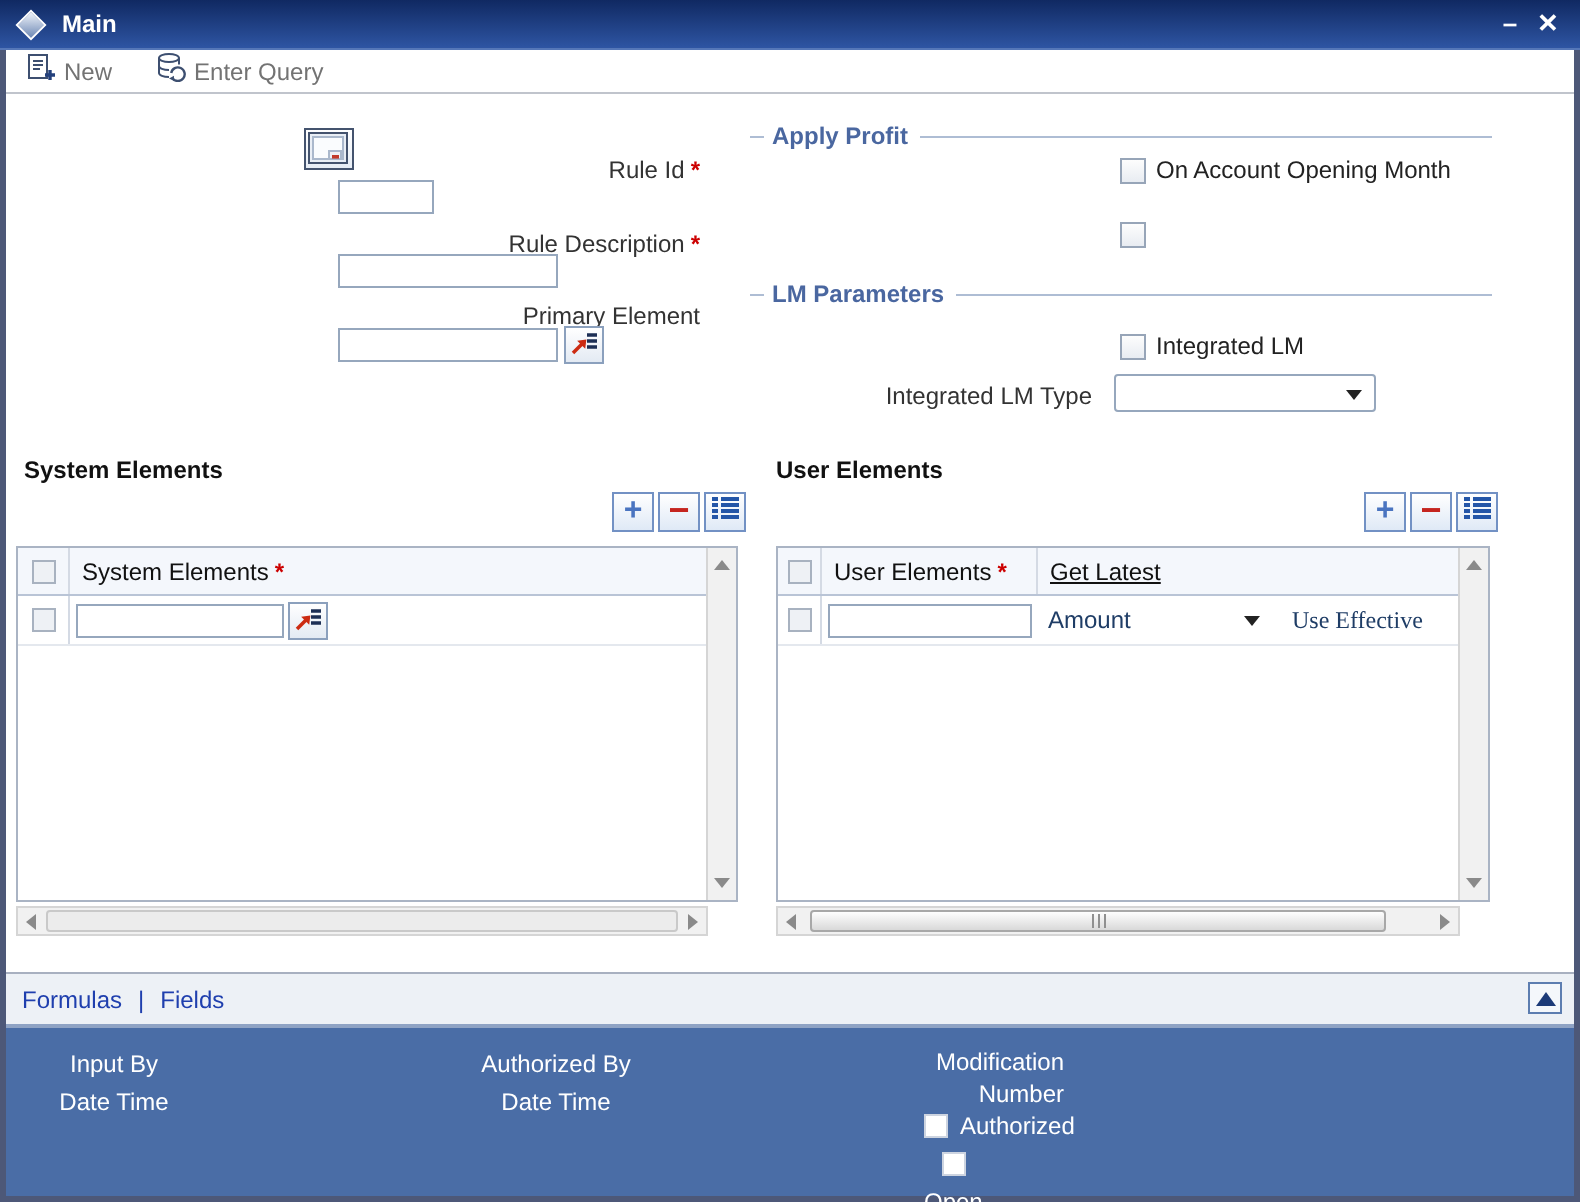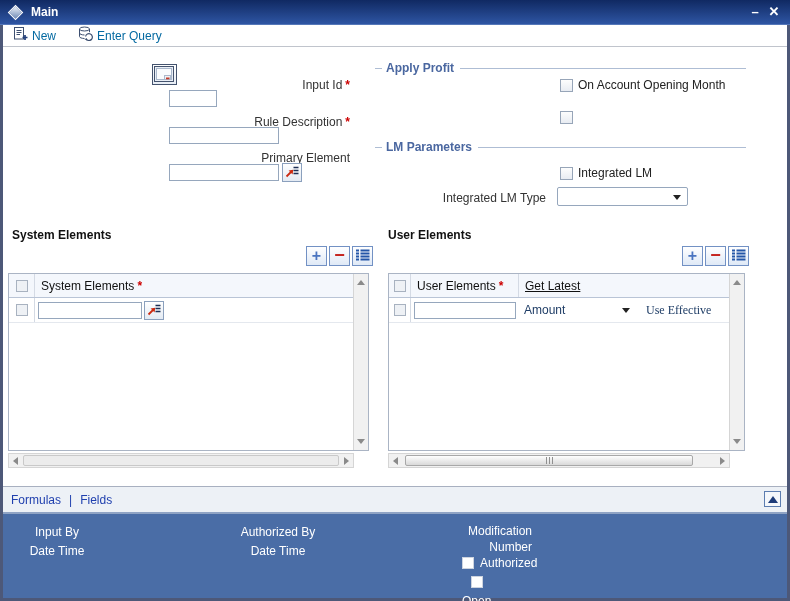--- a/index.html
+++ b/index.html
@@ -16,21 +16,21 @@
   .winbtn { position:absolute; top:4px; width:18px; height:16px; color:#fff;
     font-size:13px; font-weight:bold; text-align:center; line-height:15px; cursor:pointer; }
   .btn-min { right:26px; letter-spacing:0; }
   .btn-close { right:7px; }
 
   
   .toolbar { position:absolute; left:3px; top:25px; width:784px; height:22px; background:#ffffff;
     border-bottom:1px solid #c0c4cc; display:flex; align-items:center; }
   .tool-item { display:flex; align-items:center; gap:4px; margin-left:10px; cursor:pointer; }
   .tool-item + .tool-item { margin-left:22px; }
-  .tool-label { font-size:12px; color:#0369a1; }
+  .tool-label { font-size:12px; color:#737373; }
 
   
   .content { position:absolute; left:3px; top:47px; width:784px; height:439px; background:#ffffff; }
 
   .form-btn { position:absolute; left:149px; top:17px; width:25px; height:21px;
     background:linear-gradient(#ffffff,#e7edf5); border:1px solid #44536e; padding:1px; cursor:pointer; }
 
   .flabel { position:absolute; width:150px; text-align:right; font-size:12px; color:#333; }
   .req { color:#cc0000; font-weight:bold; margin-left:3px; }
 
@@ -175,21 +175,21 @@
 
     <span class="form-btn">
       <svg width="21" height="17" viewBox="0 0 21 17">
         <rect x="0.5" y="0.5" width="19" height="15" fill="#e9eef5" stroke="#44536e"></rect>
         <rect x="2.5" y="2.5" width="15" height="11" fill="#fafcfe" stroke="#aab8cc"></rect>
         <rect x="10.5" y="9.5" width="6" height="4" fill="#eef1f5" stroke="#aab8cc"></rect>
         <rect x="12" y="11.5" width="3.5" height="1.8" fill="#c23a2a"></rect>
       </svg>
     </span>
 
-    <span class="flabel" style="left:197px; top:31px;"><span>Input Id</span><span class="req">*</span></span>
+    <span class="flabel" style="left:197px; top:31px;"><span>Rule Id</span><span class="req">*</span></span>
     <input class="txt in-rule-id" type="text" value="" style="">
 
     <span class="flabel" style="left:197px; top:68px;"><span>Rule Description</span><span class="req">*</span></span>
     <input class="txt in-rule-desc" type="text" value="" style="">
 
     <span class="flabel" style="left:197px; top:104px;"><span>Primary Element</span></span>
     <input class="txt in-prim-elem" type="text" value="" style="">
     <span class="lovbtn lov-prim">
       <svg width="18" height="16" viewBox="0 0 18 16">
         <path d="M3.5 12.5L8.5 7.5" stroke="#cc2b12" stroke-width="1.8" fill="none"></path>

